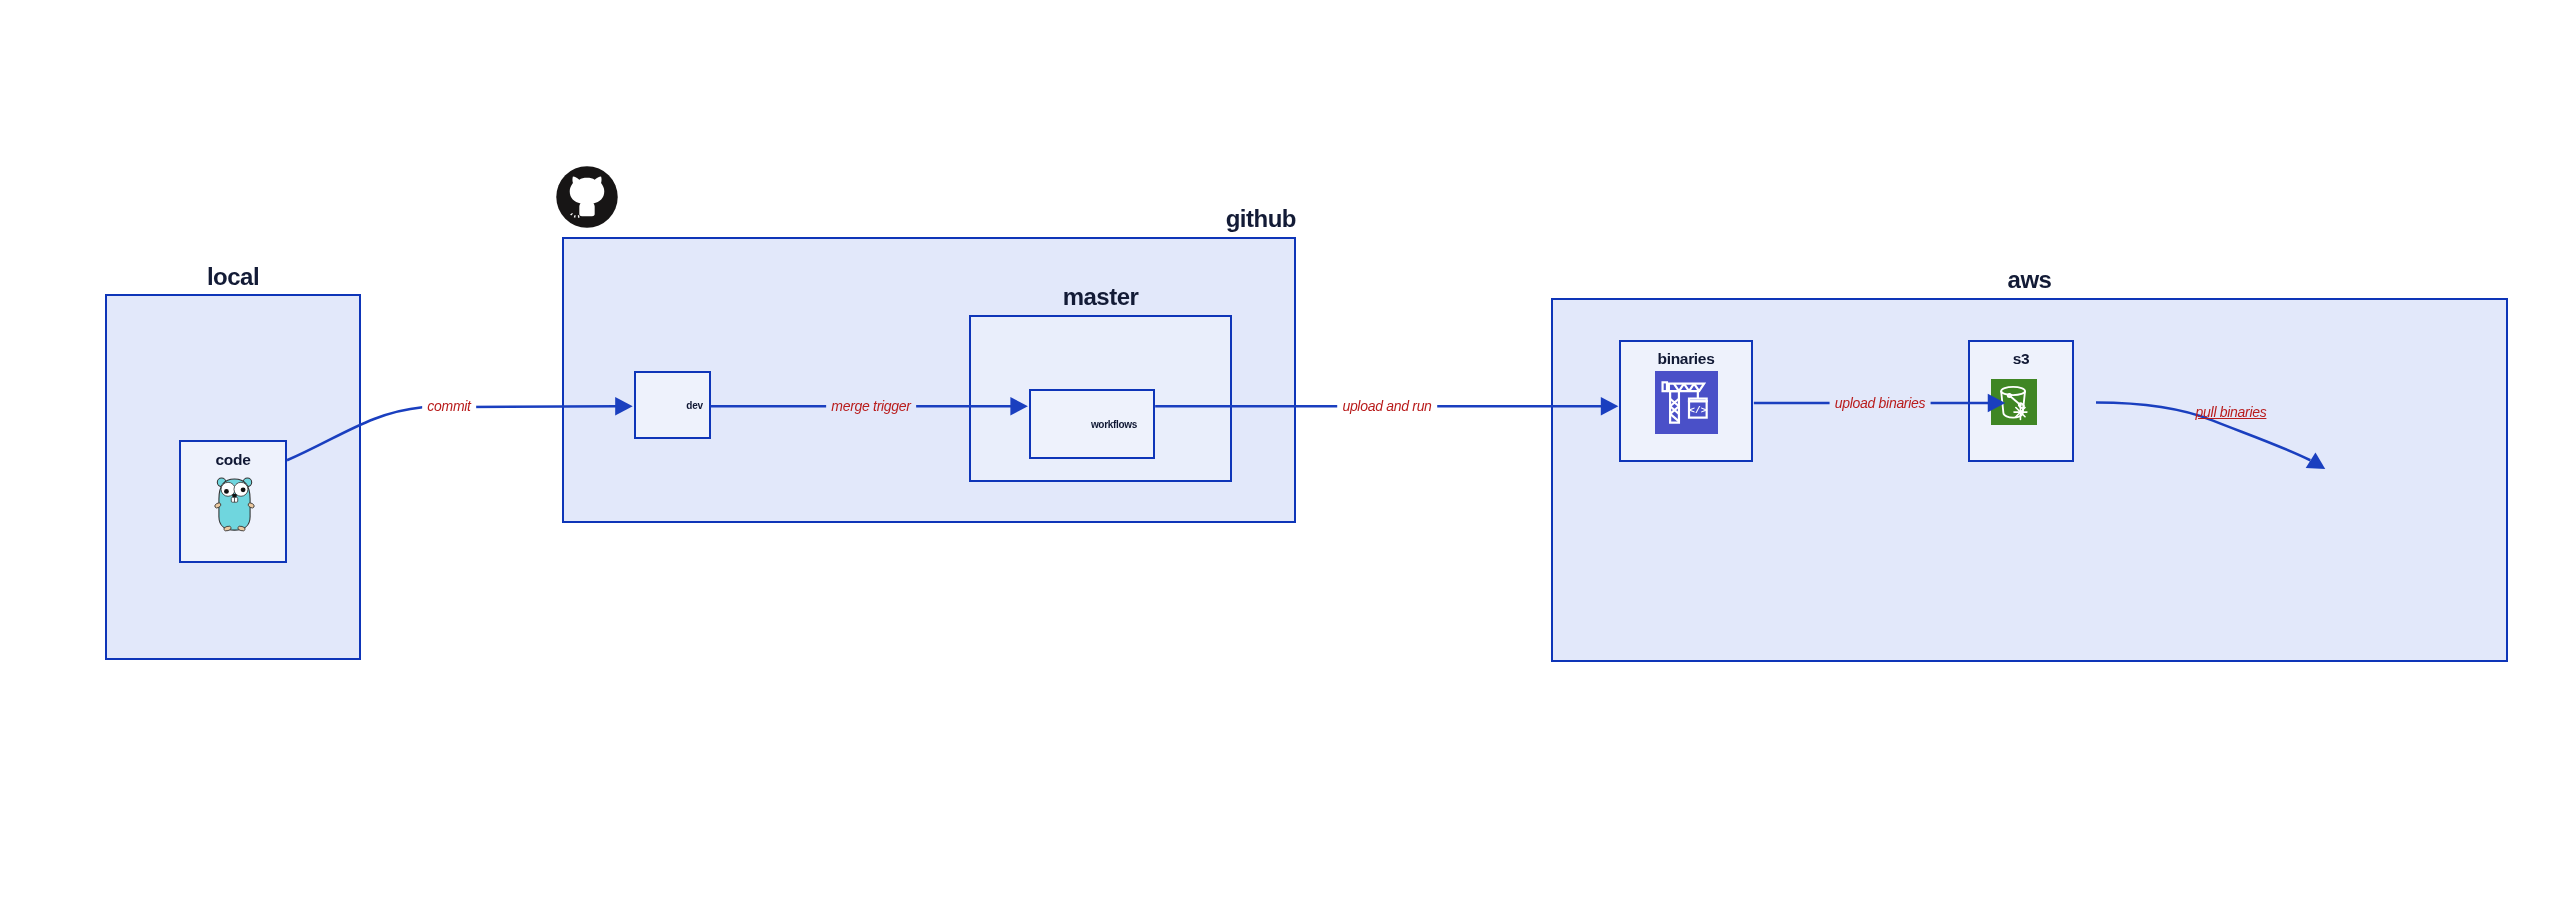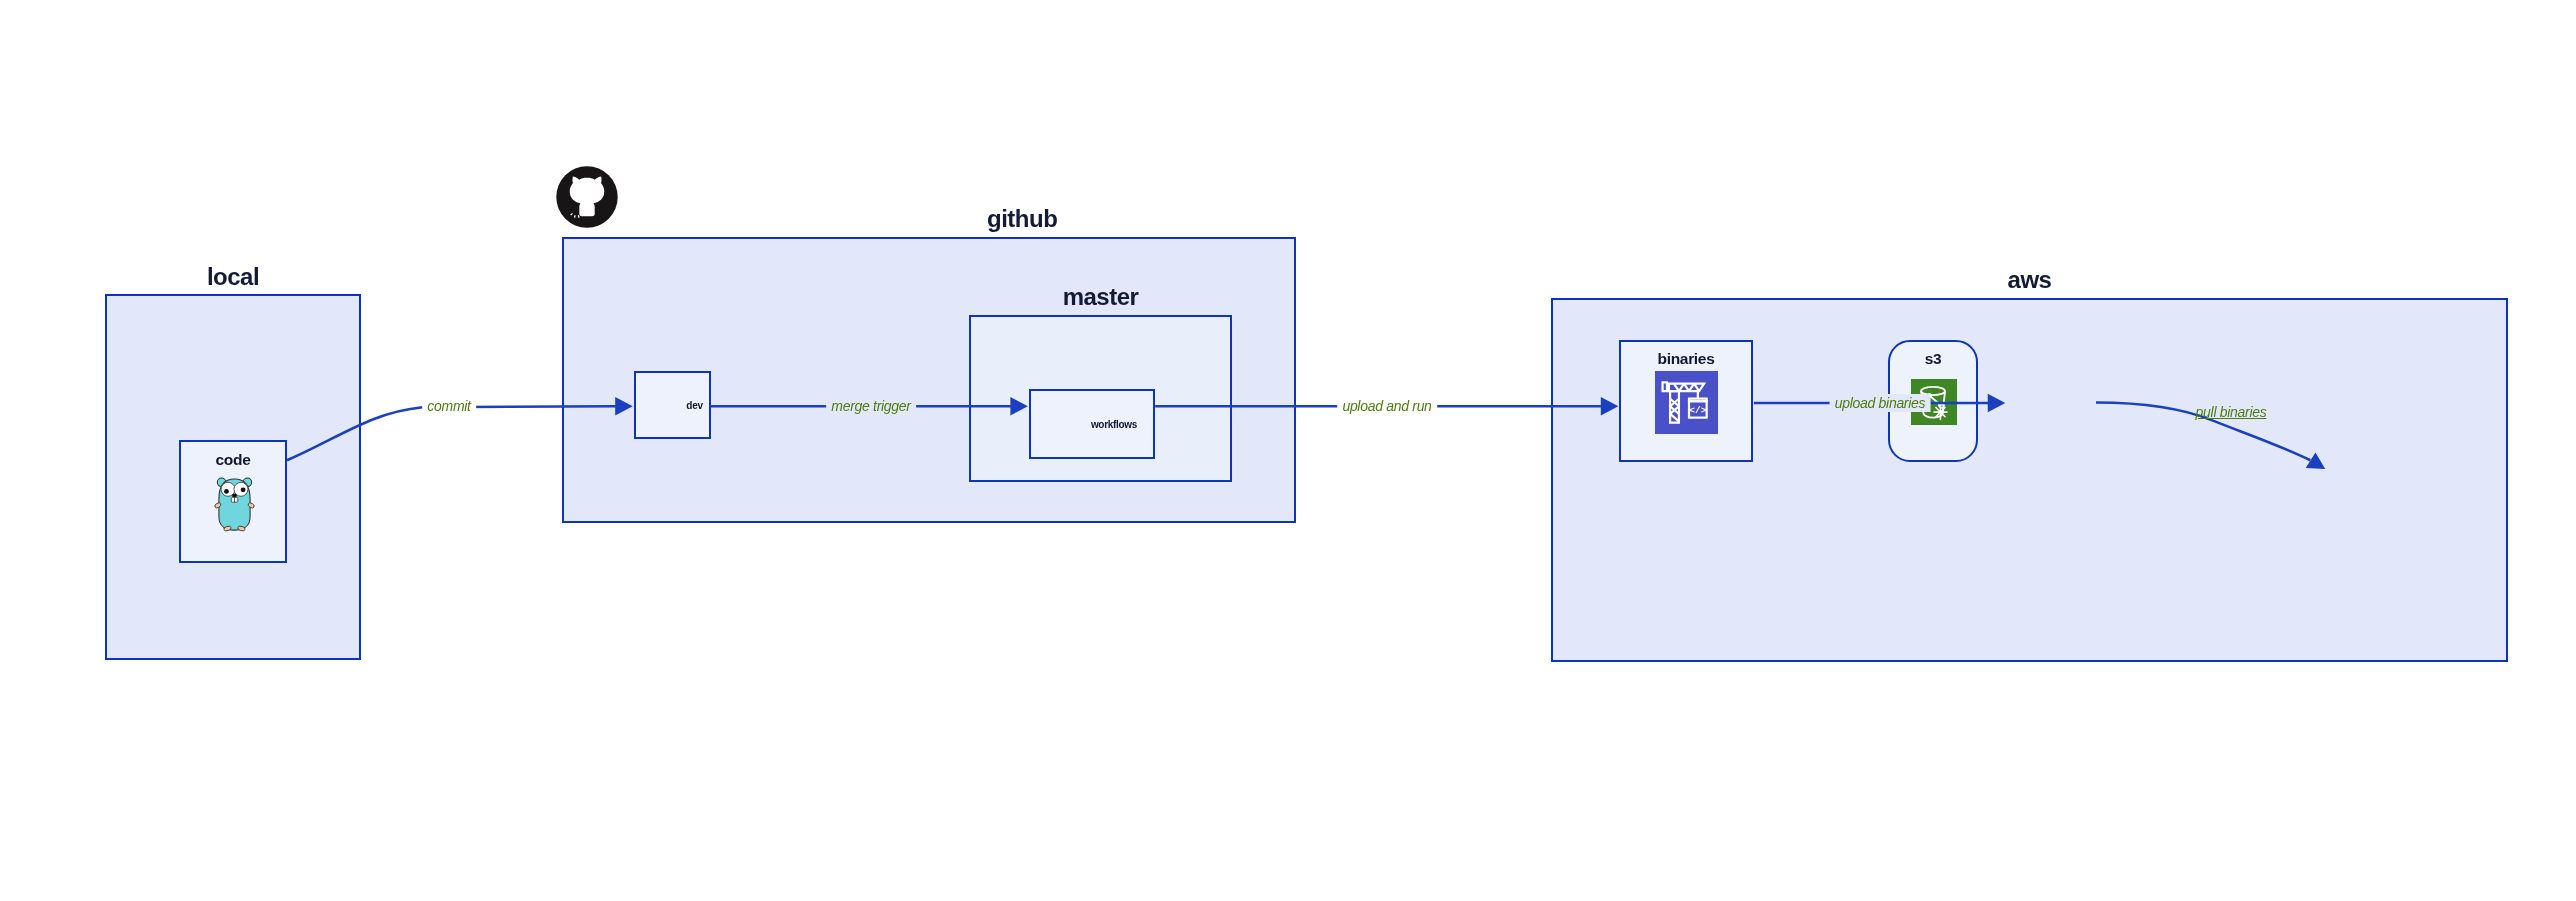--- a/index.html
+++ b/index.html
@@ -8,39 +8,39 @@
   .container-box{position:absolute;background:#e2e8fa;border:2.6px solid #0e35b8;box-sizing:border-box;}
   .container-box.mid{background:#e9eefb;}
   .node-box{position:absolute;background:#eef2fc;border:2.6px solid #0e35b8;box-sizing:border-box;}
   .container-label{position:absolute;height:30px;font-size:24px;font-weight:600;color:#131b36;
                    letter-spacing:-0.5px;line-height:30px;white-space:nowrap;}
   .node-label{position:absolute;left:0;width:100%;text-align:center;font-size:15.5px;font-weight:700;
               color:#101834;letter-spacing:-0.3px;white-space:nowrap;}
   .node-label-center{position:absolute;inset:0;display:flex;align-items:center;justify-content:center;
               font-size:10px;font-weight:700;color:#101834;letter-spacing:-0.3px;padding-left:44px;}
   .edge-label{position:absolute;transform:translate(-50%,-50%);font-size:14px;font-style:italic;
-              color:#4d7c0f;white-space:nowrap;padding:1px 5.2px;z-index:6;letter-spacing:-0.3px;}
+              color:#b91c1c;white-space:nowrap;padding:1px 5.2px;z-index:6;letter-spacing:-0.3px;}
   .edge-label.on-white{background:#ffffff;}
   .edge-label.on-fill{background:#e2e8fa;}
   .edge-label.no-bg{background:transparent;padding:0;text-decoration:underline;}
   #edge-svg{position:absolute;left:0;top:0;z-index:5;pointer-events:none;}
   .icon-abs{position:absolute;}
   #title{position:absolute;left:938px;top:683px;width:721px;text-align:center;
          font-size:47px;font-weight:500;color:#0d1430;letter-spacing:-1px;
          text-decoration:underline;text-decoration-thickness:4.1px;text-underline-offset:6.2px;}
 </style>
 </head>
 <body>
 
 <div id="canvas">
 
   <div class="container-label" style="left:105px;top:262px;width:256px;text-align:center;">local</div>
   <div class="container-box" style="left:105px;top:294px;width:256px;height:366px;"></div>
 
-  <div class="container-label" style="left:987px;top:204px;width:309px;">github</div>
+  <div class="container-label" style="left:987px;top:204px;width:309px;text-align:right;">github</div>
   <div class="container-box" style="left:562px;top:237px;width:734px;height:286px;"></div>
 
   <div class="container-label" style="left:969px;top:282px;width:263px;text-align:center;">master</div>
   <div class="container-box mid" style="left:969px;top:315px;width:263px;height:167px;"></div>
 
   <div class="container-label" style="left:1551px;top:265px;width:957px;text-align:center;">aws</div>
   <div class="container-box" style="left:1551px;top:298px;width:957px;height:364px;"></div>
 
   <svg class="icon-abs" style="left:555px;top:165px;" width="64" height="64" viewBox="0 0 100 100">
     <circle cx="50" cy="50" r="48" fill="#171515"></circle>
@@ -87,21 +87,21 @@
         <path d="M24,32 L38,32 L38,82 L24,82 Z"></path>
         <path d="M24,44 L38,56 M38,44 L24,56 M24,56 L38,68 M38,56 L24,68 M24,68 L38,80"></path>
         <path d="M68,32 L68,44"></path>
         <path d="M54,44 L82,44 L82,48 L54,48 Z"></path>
         <rect x="54" y="48" width="28" height="26"></rect>
       </g>
       <text x="68" y="67" font-family="Liberation Mono, monospace" font-size="15" font-weight="bold" fill="#ffffff" text-anchor="middle">&lt;/&gt;</text>
     </svg>
   </div>
 
-  <div class="node-box" style="left:1888px;top:340px;width:90px;height:122px;border-radius:22px;">
+  <div class="node-box" style="left:1968px;top:340px;width:106px;height:122px;">
     <div class="node-label" style="top:8.2px;">s3</div>
     <svg class="icon-abs" style="left:20.6px;top:37px;" width="46" height="46" viewBox="0 0 100 100">
       <rect x="0" y="0" width="100" height="100" fill="#3f8624"></rect>
       <g stroke="#ffffff" stroke-width="4" fill="none">
         <ellipse cx="48" cy="26" rx="26" ry="9"></ellipse>
         <path d="M22,26 L27,74 C27,80 38,84 48,84 C58,84 69,80 69,74 L74,26"></path>
         <path d="M40,36 L66,58"></path>
         <circle cx="40" cy="36" r="3.5"></circle>
         <ellipse cx="66" cy="58" rx="6" ry="4" transform="rotate(40 66 58)"></ellipse>
       </g>

